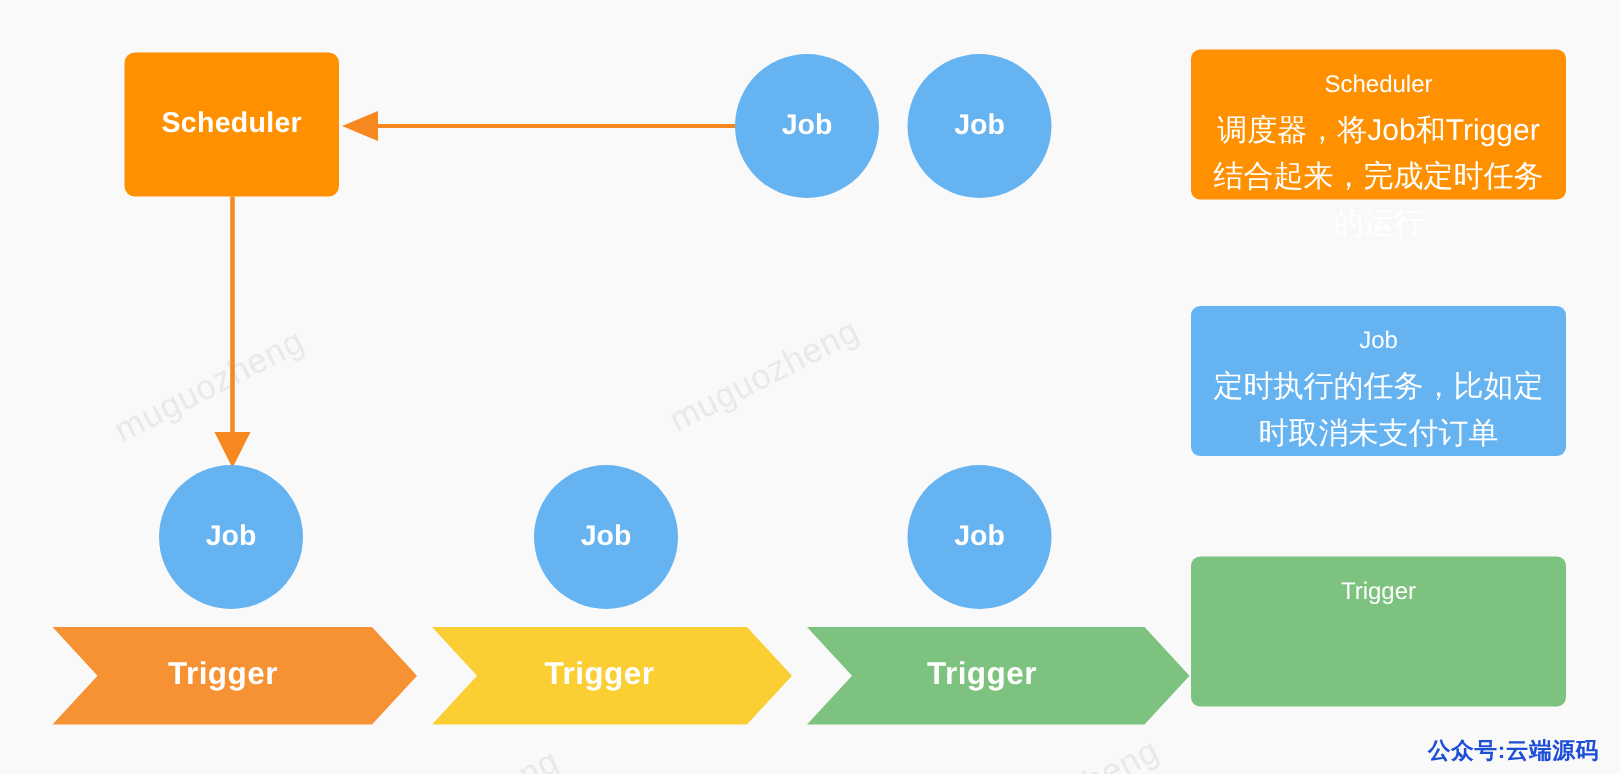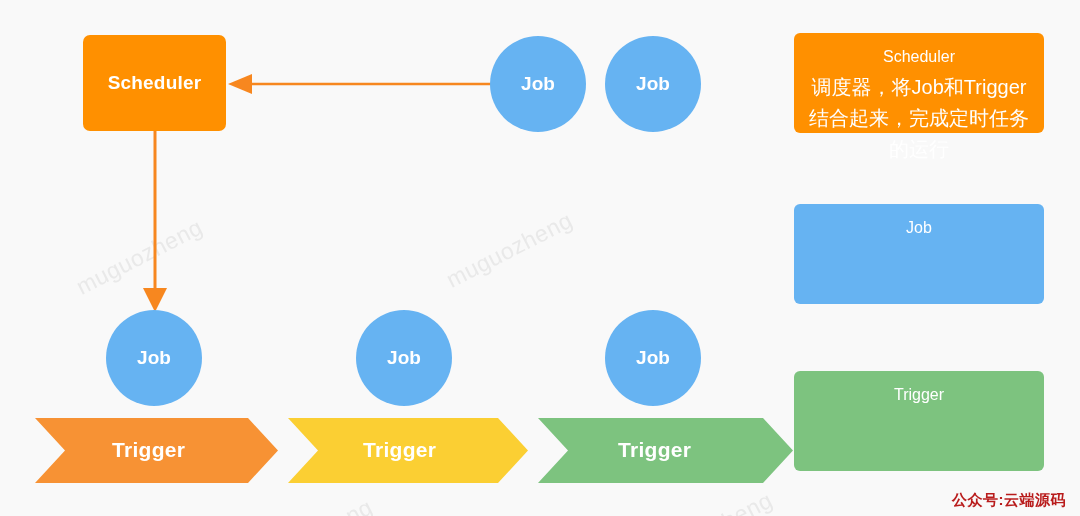--- a/index.html
+++ b/index.html
@@ -156,21 +156,21 @@
     top: 371px;
     height: 100px;
     background: #7DC37F;
   }
 
   
   .credit {
     position: absolute;
     right: 14px;
     bottom: 6px;
-    color: #b91c1c;
+    color: #1d4ed8;
     font-size: 15px;
     font-weight: bold;
     letter-spacing: 0.5px;
     z-index: 5;
     white-space: nowrap;
   }
 </style>
 </head>
 <body>
 
@@ -222,20 +222,21 @@
     <span>Job</span>
   </div>
 
   <div class="legend-card legend-scheduler">
     <span class="legend-title">Scheduler</span>
     <span class="legend-desc">调度器，将Job和Trigger结合起来，完成定时任务的运行</span>
   </div>
 
   <div class="legend-card legend-job">
     <span class="legend-title">Job</span>
+    <span class="legend-desc">定时执行的任务，比如定时取消未支付订单</span>
   </div>
 
   <div class="legend-card legend-trigger">
     <span class="legend-title">Trigger</span>
   </div>
 
   <div class="credit">公众号:云端源码</div>
 
 </div>
 

